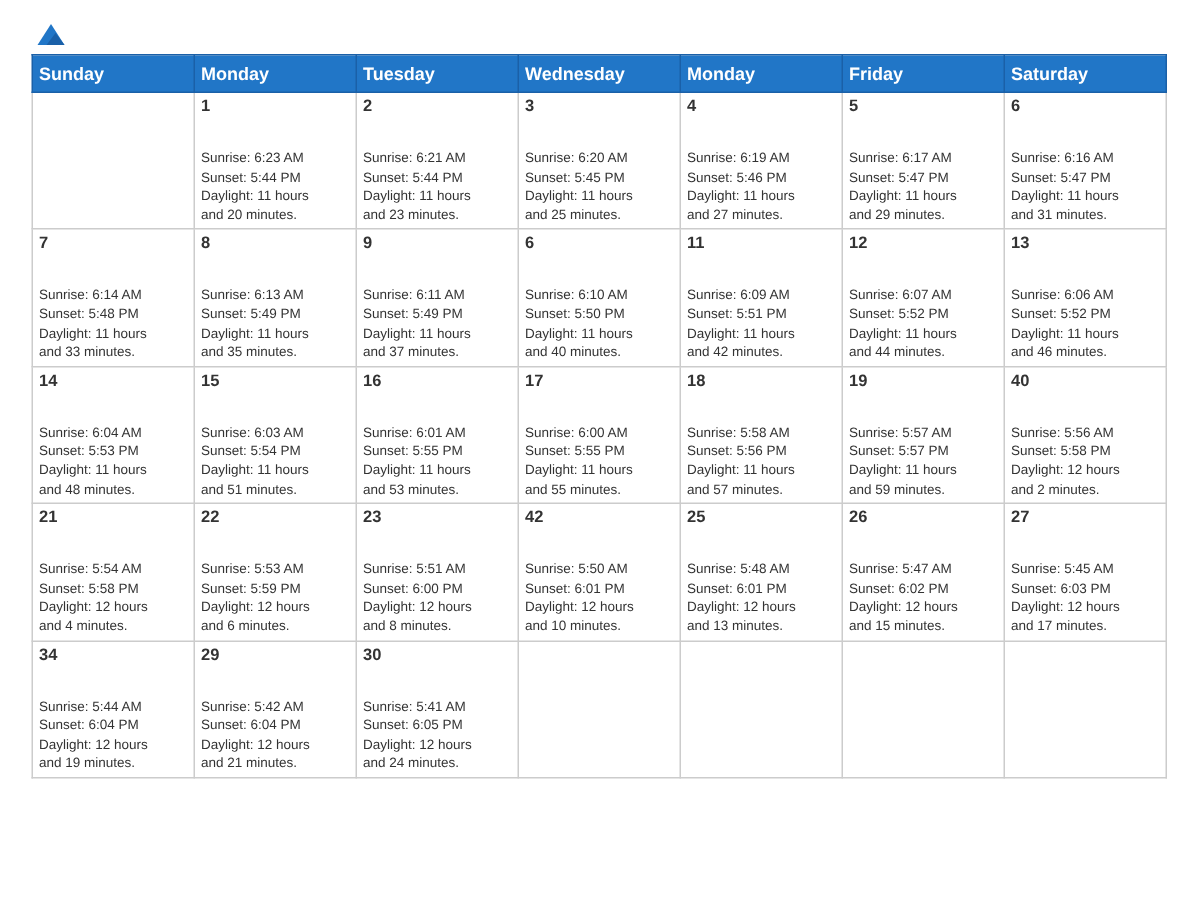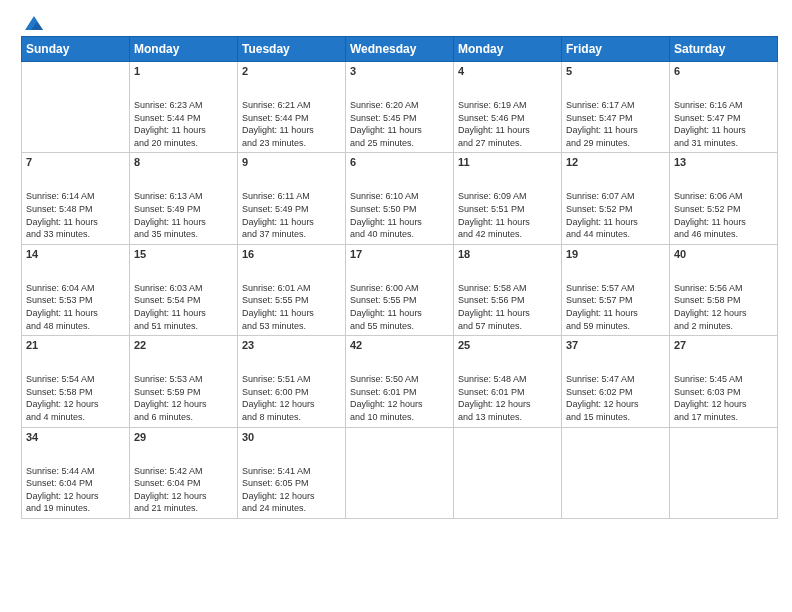--- a/index.html
+++ b/index.html
@@ -238,21 +238,21 @@
           </td>
           <td>
             <span class="day-number">42</span>
             <div class="day-info">Sunrise: 5:50 AM<br>Sunset: 6:01 PM<br>Daylight: 12 hours<br>and 10 minutes.</div>
           </td>
           <td>
             <span class="day-number">25</span>
             <div class="day-info">Sunrise: 5:48 AM<br>Sunset: 6:01 PM<br>Daylight: 12 hours<br>and 13 minutes.</div>
           </td>
           <td>
-            <span class="day-number">37</span>
+            <span class="day-number">26</span>
             <div class="day-info">Sunrise: 5:47 AM<br>Sunset: 6:02 PM<br>Daylight: 12 hours<br>and 15 minutes.</div>
           </td>
           <td>
             <span class="day-number">27</span>
             <div class="day-info">Sunrise: 5:45 AM<br>Sunset: 6:03 PM<br>Daylight: 12 hours<br>and 17 minutes.</div>
           </td>
         </tr>
         <tr>
           <td>
             <span class="day-number">34</span>

